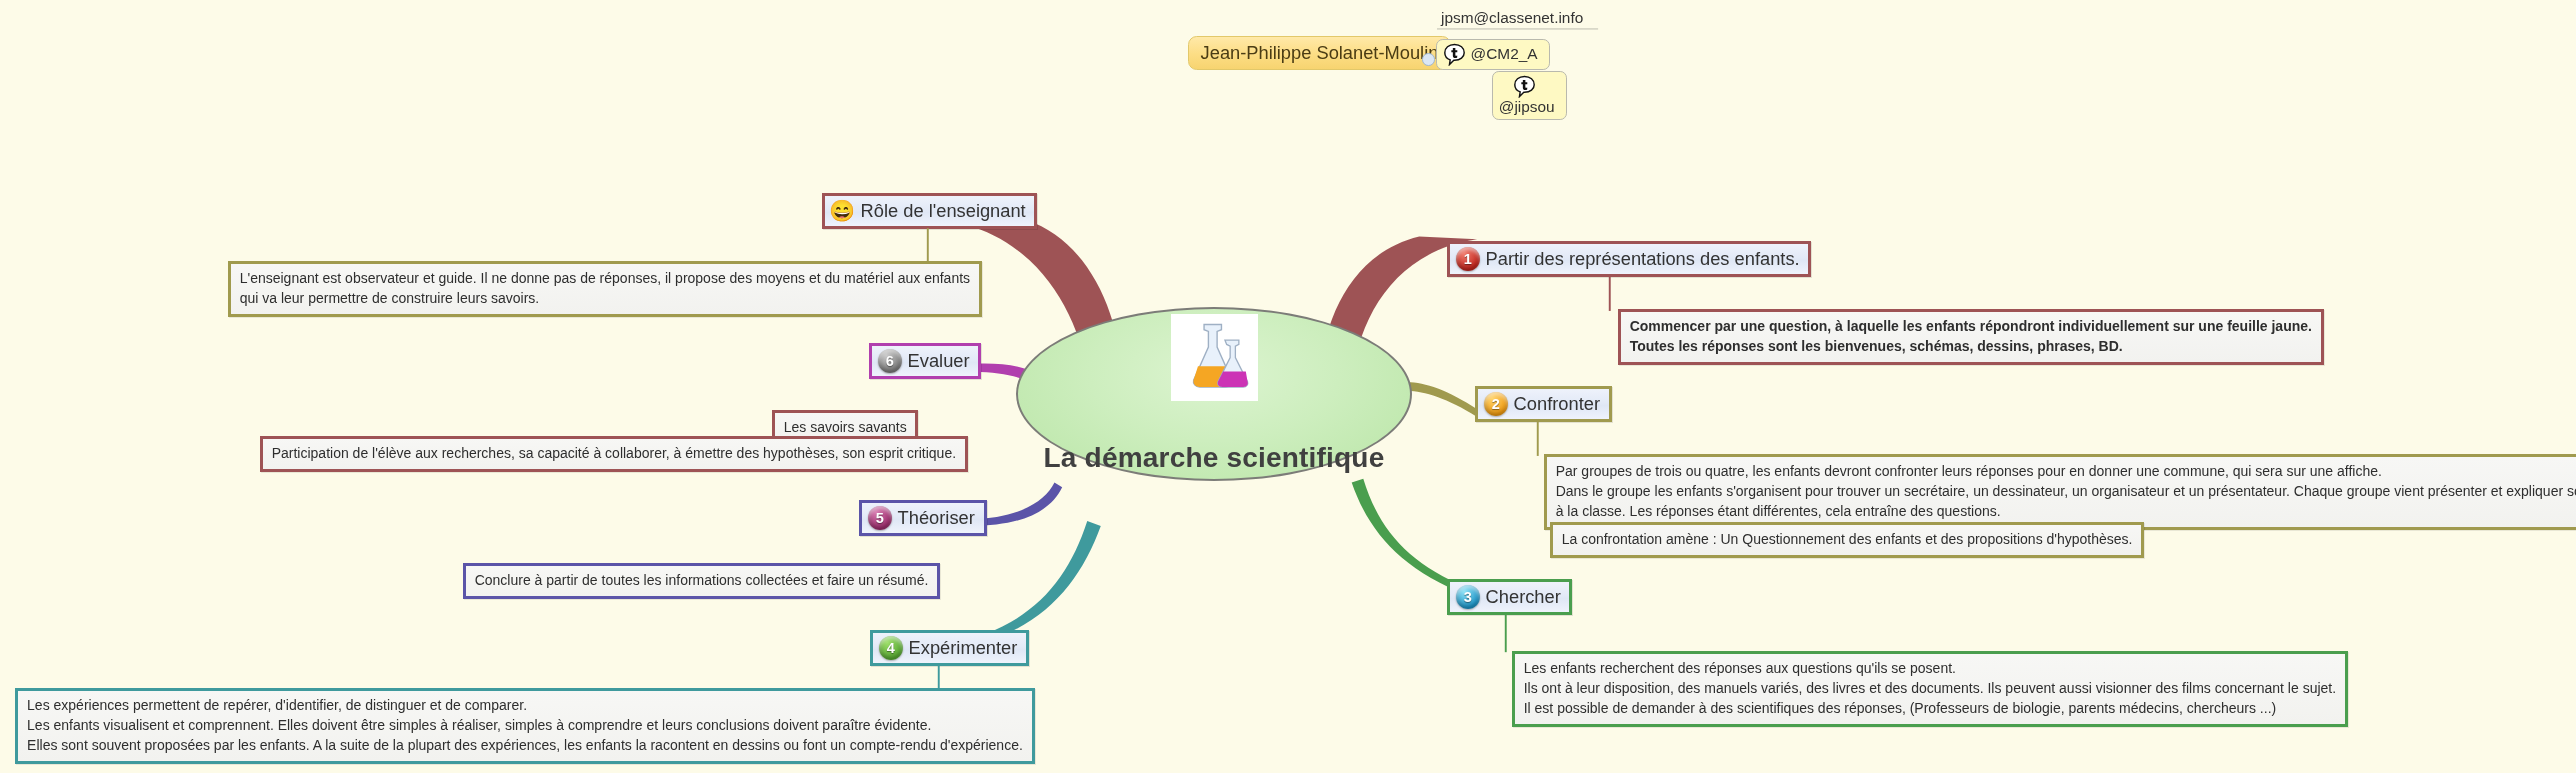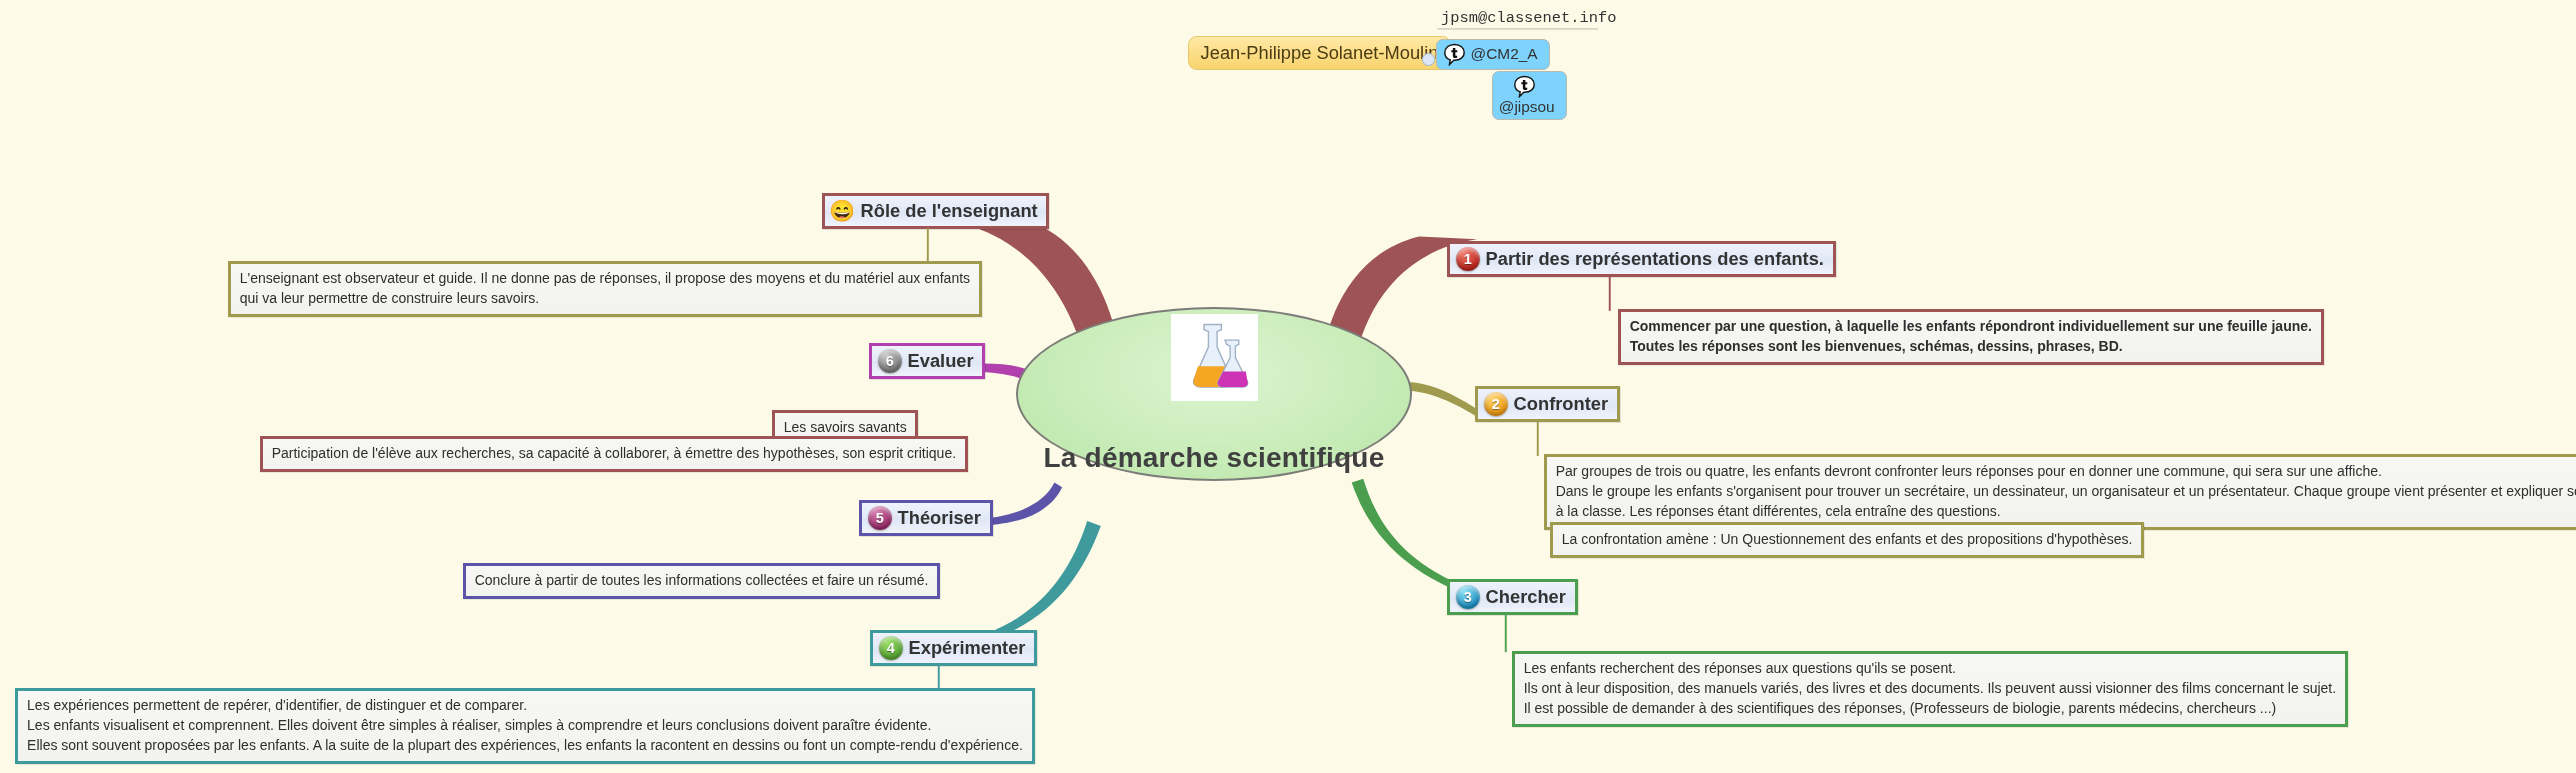--- a/index.html
+++ b/index.html
@@ -31,21 +31,21 @@
   
   .node{
     position:absolute;box-sizing:border-box;
     background:linear-gradient(to bottom,#eef2fb 0%,#e3eaf7 45%,#dfe7f5 55%,#eff3fc 100%);
     border:3.9px solid #888;
     display:flex;align-items:center;
     padding:2.9px 8.7px 2.9px 5.8px;
     white-space:nowrap;
     box-shadow:1px 1px 0 rgba(0,0,0,.10);
   }
-  .node .label{font-size:18.3px;color:#333;font-weight:bold;}
+  .node .label{font-size:18.3px;color:#333;}
   .badge{
     width:24px;height:24px;border-radius:50%;
     margin-right:5.8px;flex:0 0 auto;
     display:flex;align-items:center;justify-content:center;
     font-size:14.5px;font-weight:bold;color:#fff;
     text-shadow:0 1px 1px rgba(0,0,0,.45);
     box-shadow:inset 0 -2.9px 4.8px rgba(0,0,0,.28), inset 0 2.9px 3.9px rgba(255,255,255,.55), 0 1px 1.9px rgba(0,0,0,.3);
   }
   .badge.emoji{box-shadow:none;text-shadow:none;font-size:21px;background:none;}
 
@@ -62,21 +62,21 @@
 
   
   .author-name{
     position:absolute;
     background:linear-gradient(to bottom,#ffe9a8 0%,#fcdd84 55%,#f7d470 100%);
     border:1px solid #e2c86a;border-radius:8.7px;
     padding:4.8px 11.6px;font-size:18.3px;color:#4a3c14;white-space:nowrap;
   }
   .handle{
     position:absolute;
-    background:#7dd3fc;border:1px solid #b9b9ae;border-radius:6.8px;
+    background:#fef9c3;border:1px solid #b9b9ae;border-radius:6.8px;
     padding:2.9px 11.6px 2.9px 5.8px;display:flex;align-items:center;white-space:nowrap;
     font-size:15.4px;color:#333;
   }
   .tw{width:23px;height:23px;margin-right:4.8px;flex:0 0 auto;}
   .author-email{
     position:absolute;font-size:15.4px;color:#333;white-space:nowrap;
   }
   .connector-dot{
     position:absolute;width:10.6px;height:10.6px;border-radius:50%;
     background:#dbe7f5;border:1px solid #9fb6cf;
@@ -99,21 +99,21 @@
 
     <path d="M1400,400 C1405,330 1445,260 1530,248 L1470,245 C1400,262 1370,330 1366,398 Z" fill="#9e5355"></path>
 
     <path d="M1410,430 C1425,395 1460,378 1530,424 L1530,432 C1462,390 1428,403 1418,433 Z" fill="#a09a4e"></path>
 
     <path d="M1400,500 C1418,552 1452,590 1520,617 L1520,609 C1458,584 1428,548 1412,496 Z" fill="#4a9e4e"></path>
   </svg>
 
   <div class="author-name" style="left:1188px;top:36px;">Jean-Philippe Solanet-Moulin</div>
   <div class="connector-dot" style="left:1422px;top:53px;"></div>
-  <div class="author-email" style="left:1441px;top:8.7px;font-family:Liberation Mono, monospace;">jpsm@classenet.info</div>
+  <div class="author-email" style="left:1441px;top:8.7px;">jpsm@classenet.info</div>
   <svg style="position:absolute;left:1437px;top:27px;" width="164" height="3.9" viewBox="0 0 170 4">
       <line x1="0" y1="2" x2="167" y2="2" stroke="#b9b9ae" stroke-width="1"></line>
     </svg>
 
   <div class="handle" style="left:1436px;top:39px;">
     <svg class="tw" viewBox="0 0 32 32">
       <path d="M16 2 C8 2 2.5 7 2.5 13.5 C2.5 18 5.5 21.8 10 23.4 L9 30 L15 23.9 C15.4 24 15.7 24 16 24 C24 24 29.5 19.8 29.5 13.5 C29.5 7 24 2 16 2 Z" fill="#ffffff" stroke="#111" stroke-width="2"></path>
       <path d="M17.2 7 L13.7 7 L13.7 10 L11.6 10 L11.6 12.8 L13.7 12.8 L13.7 17.6 C13.7 19.8 14.9 20.9 17.1 20.9 C18.1 20.9 19 20.7 19.8 20.2 L19.8 17.3 C19.3 17.6 18.7 17.8 18.2 17.8 C17.5 17.8 17.2 17.4 17.2 16.6 L17.2 12.8 L19.9 12.8 L19.9 10 L17.2 10 Z" fill="#111"></path>
     </svg>
     <span>@CM2_A</span>

